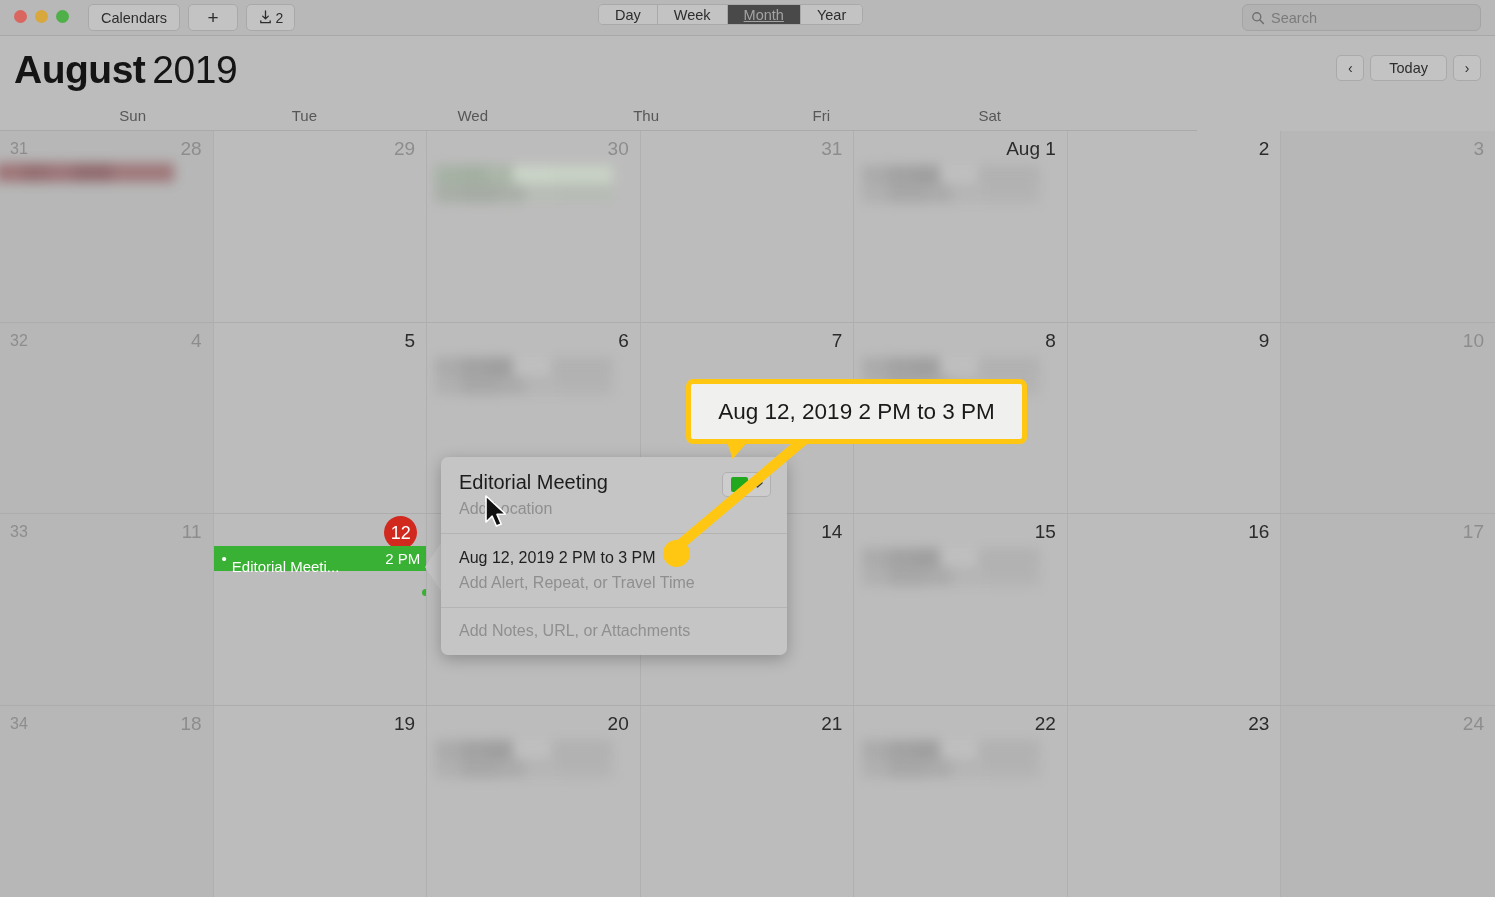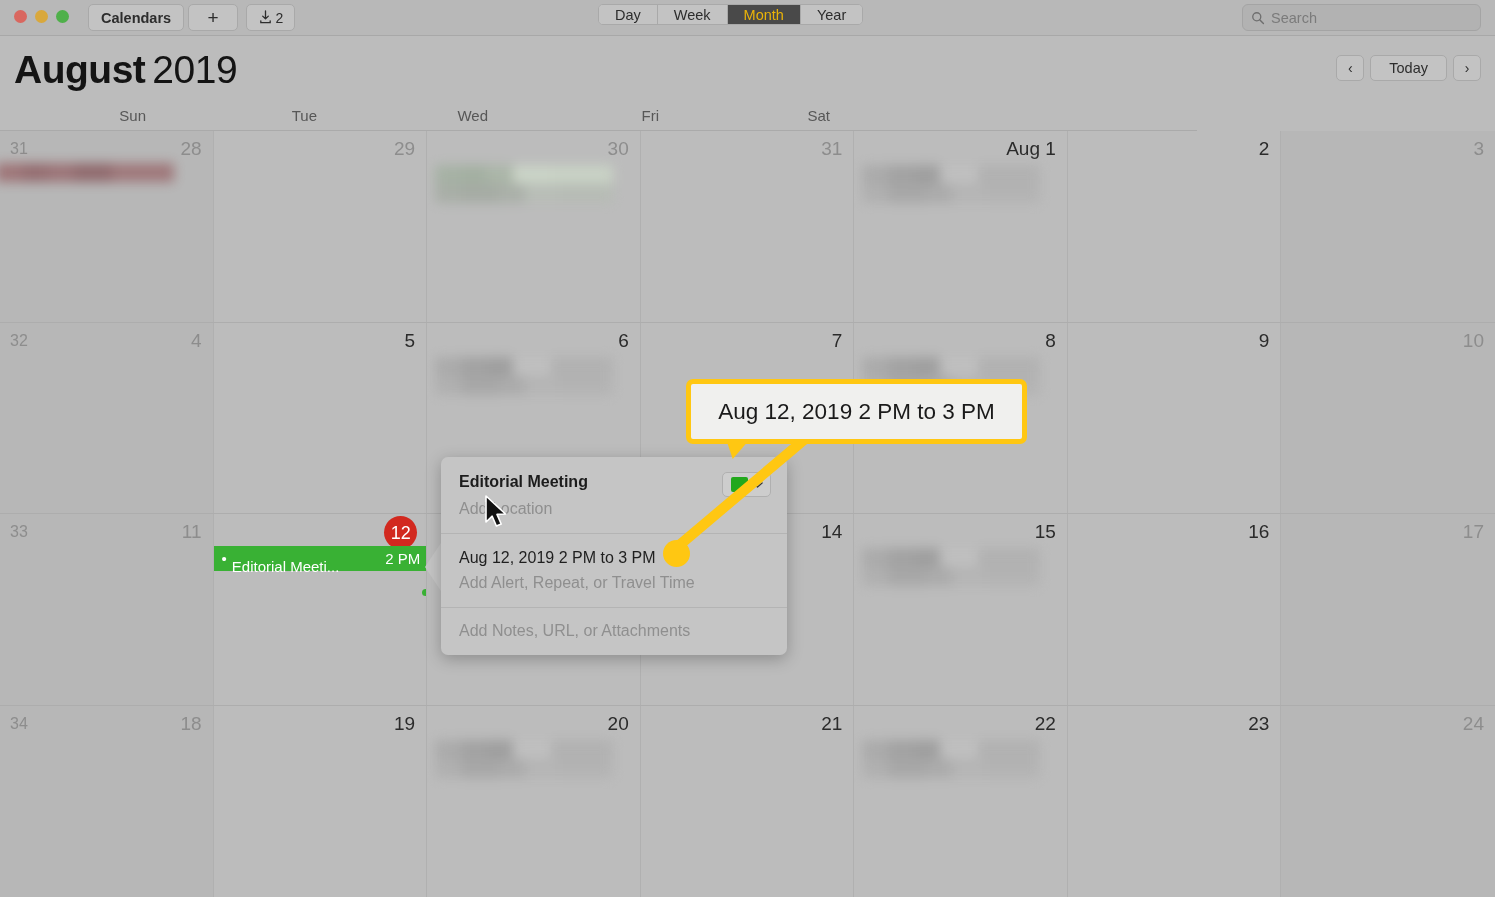--- a/index.html
+++ b/index.html
@@ -35,21 +35,21 @@
     position: absolute; top: 4px;
     height: 27px;
     background: #c3c3c3;
     border: 1px solid #a9a9a9;
     border-radius: 5px;
     display: flex; align-items: center; justify-content: center;
     color: #2d2d2d;
     font-size: 14.5px;
     padding: 0 12px;
   }
-  .tb-calendars { left: 88px; font-weight: bold; }
+  .tb-calendars { left: 88px; }
   .tb-plus { left: 245px; width: 50px; font-size: 19px; font-weight: 300; padding: 0; }
   .tb-dl {
     position: absolute; top: 4px; left: 246px;
     width: 49px; height: 27px;
     background: #c3c3c3; border: 1px solid #a9a9a9; border-radius: 5px;
     display: flex; align-items: center; justify-content: center; gap: 3px;
     font-size: 14px; color: #2d2d2d;
   }
 
   
@@ -63,21 +63,21 @@
     background: #c3c3c3;
   }
   .seg-item {
     padding: 0 16px;
     display: flex; align-items: center; justify-content: center;
     font-size: 14.5px; color: #2d2d2d;
     border-right: 1px solid #a9a9a9;
     background: #c3c3c3;
   }
   .seg-item:last-child { border-right: none; }
-  .seg-item.active { background: #494949; color: #eab308; }
+  .seg-item.active { background: #494949; color: #a3a3a3; text-decoration: underline; }
 
   .search {
     position: absolute; top: 4px; right: 14px;
     width: 239px; height: 27px;
     background: #b2b2b2;
     border: 1px solid #a4a4a4;
     border-radius: 6px;
     display: flex; align-items: center;
     padding: 0 8px; gap: 6px;
   }
@@ -221,21 +221,21 @@
     clip-path: polygon(100% 0, 100% 100%, 0 50%);
     z-index: 39;
   }
   .pop-sec {
     padding: 12px 18px 13px 18px;
     border-bottom: 1px solid #b4b4b4;
     position: relative;
   }
   .pop-sec:last-child { border-bottom: none; }
   .pop-title {
-    font-size: 16px; font-weight: 700; color: #1c1c1c;
+    font-size: 20px; font-weight: 400; color: #1c1c1c;
     line-height: 26px;
   }
   .pop-sub {
     font-size: 16px; color: #8f8f8f; margin-top: 3px; line-height: 22px;
   }
   .pop-line {
     font-size: 16px; color: #1f1f1f; line-height: 23px;
   }
   .cal-picker {
     position: absolute; right: 16px; top: 15px;
@@ -344,20 +344,21 @@
       <div class="nav-btn nav-arrow">‹</div>
       <div class="nav-btn nav-today">Today</div>
       <div class="nav-btn nav-arrow">›</div>
     </div>
   </div>
 
   <div class="weekdays">
     <div class="weekday">Sun</div>
     <div class="weekday">Tue</div>
     <div class="weekday">Wed</div>
+    <div class="weekday">Thu</div>
     <div class="weekday">Fri</div>
     <div class="weekday">Sat</div>
   </div>
 
   <div class="grid" id="month-grid">
       <div class="week">
         <div class="daycell dim">
           <div class="weeknum">31</div>
           <div class="daynum muted">28</div>
           <div class="blurbox" style="margin-top: 2px; margin-left: -12px;">

